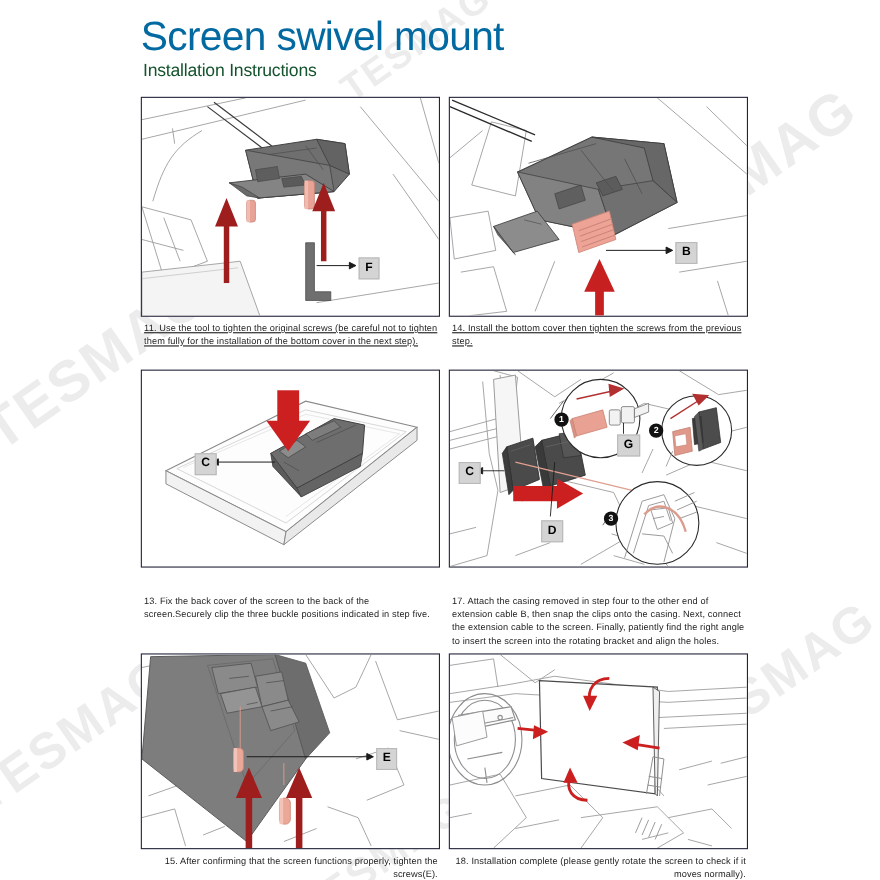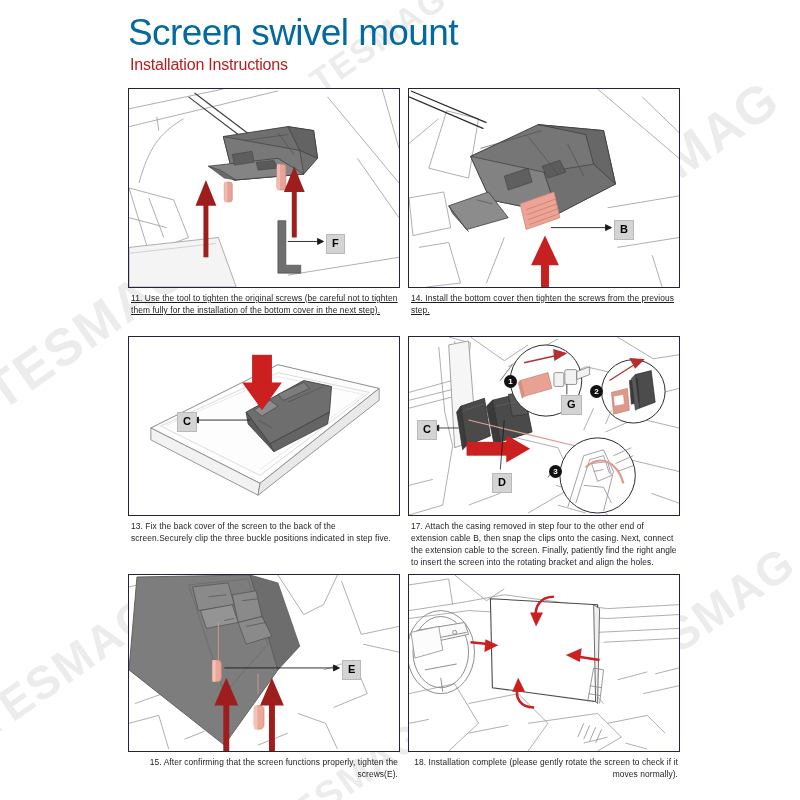--- a/index.html
+++ b/index.html
@@ -47,21 +47,21 @@
     font-size: 37px;
     font-weight: 400;
     letter-spacing: -0.6px;
     line-height: 1.02;
     color: #0369a1;
     margin: 0;
   }
   .doc-subtitle {
     font-size: 16px;
     font-weight: 400;
-    color: #b91c1c;
+    color: #14532d;
     margin: 4px 0 0 2px;
     letter-spacing: -0.2px;
   }
 
   
   .sheet {
     position: absolute;
     left: 128px;
     top: 88px;
     width: 552px;
@@ -89,21 +89,21 @@
   .fig-short  { height: 178px; }
 
   .caption {
     font-size: 8.4px;
     line-height: 1.42;
     color: #1c1c1c;
     padding: 5px 2px 5px 3px;
     letter-spacing: 0.1px;
   }
   .cap-h1 { min-height: 38px; text-decoration: underline; }
-  .cap-h3 { min-height: 44px; }
+  .cap-h3 { min-height: 44px; margin-top: 20px; }
   .cap-h4 { min-height: 22px; text-align: right; }
 
   
   .figure svg { display: block; width: 100%; height: 100%; }
 
   .badge {
     position: absolute;
     background: #d4d4d4;
     border: 1px solid #b9b9b9;
     color: #000;

